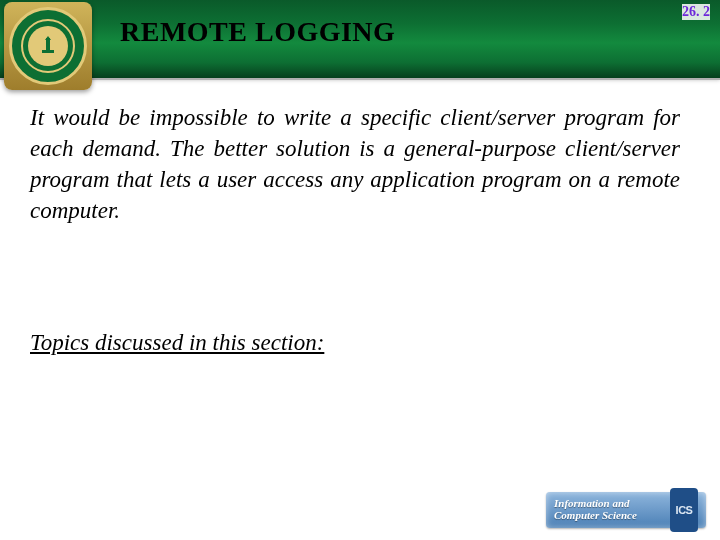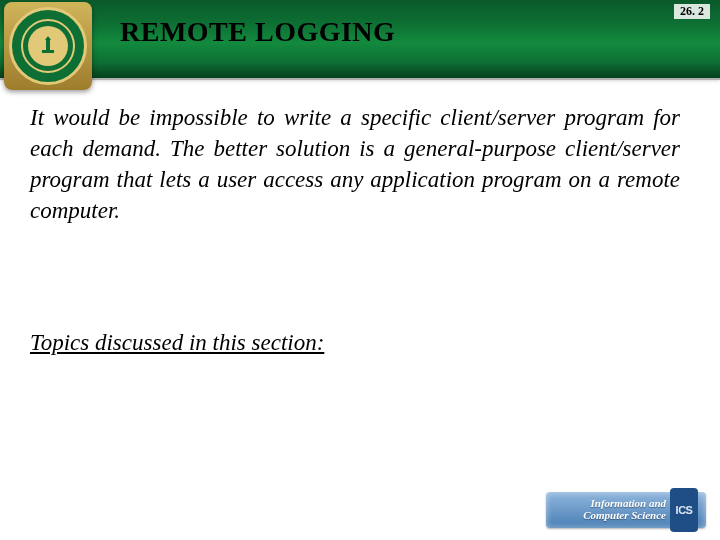--- a/index.html
+++ b/index.html
@@ -38,24 +38,24 @@
   .logo-inner svg { display: block; }
   .slide-title {
     position: absolute; left: 120px; top: 16px;
     font-family: "Times New Roman", Times, serif;
     font-weight: bold; font-size: 28px; letter-spacing: 0.5px;
     color: #000;
   }
   .page-num {
     position: absolute; top: 4px; right: 10px;
     font-family: "Times New Roman", Times, serif;
-    font-weight: bold; font-size: 12px;
+    font-weight: bold; font-size: 14px;
     background: rgba(255,255,255,0.85);
-    padding: 0 6px;
-    color: #000000;
+    padding: 0 0;
+    color: #6d28d9;
   }
   .body-text {
     position: absolute; left: 30px; right: 40px; top: 102px;
     font-family: "Times New Roman", Times, serif;
     font-style: italic; font-size: 23px; line-height: 1.35;
     text-align: justify; color: #000;
   }
   .topics-head {
     position: absolute; left: 30px; top: 330px;
     font-family: "Times New Roman", Times, serif;
@@ -67,21 +67,20 @@
     font-family: "Times New Roman", Times, serif;
     font-size: 20px; color: #000;
   }
   .footer-logo {
     position: absolute; right: 14px; bottom: 12px;
     width: 160px; height: 36px;
     background: linear-gradient(to bottom, #8fb6dd 0%, #4a7fb5 100%);
     border-radius: 4px;
     display: flex; align-items: center; padding: 0 8px;
     box-shadow: inset 0 0 6px rgba(255,255,255,0.5), 0 1px 2px rgba(0,0,0,0.3);
-    text-align: right;
   }
   .footer-text {
     font-family: Georgia, "Times New Roman", serif;
     font-style: italic; font-weight: bold; color: #fff;
     font-size: 11px; line-height: 1.05;
     text-shadow: 0 1px 1px rgba(0,0,0,0.4);
     flex: 1;
   }
   .footer-badge {
     width: 28px; height: 44px; border-radius: 4px;

